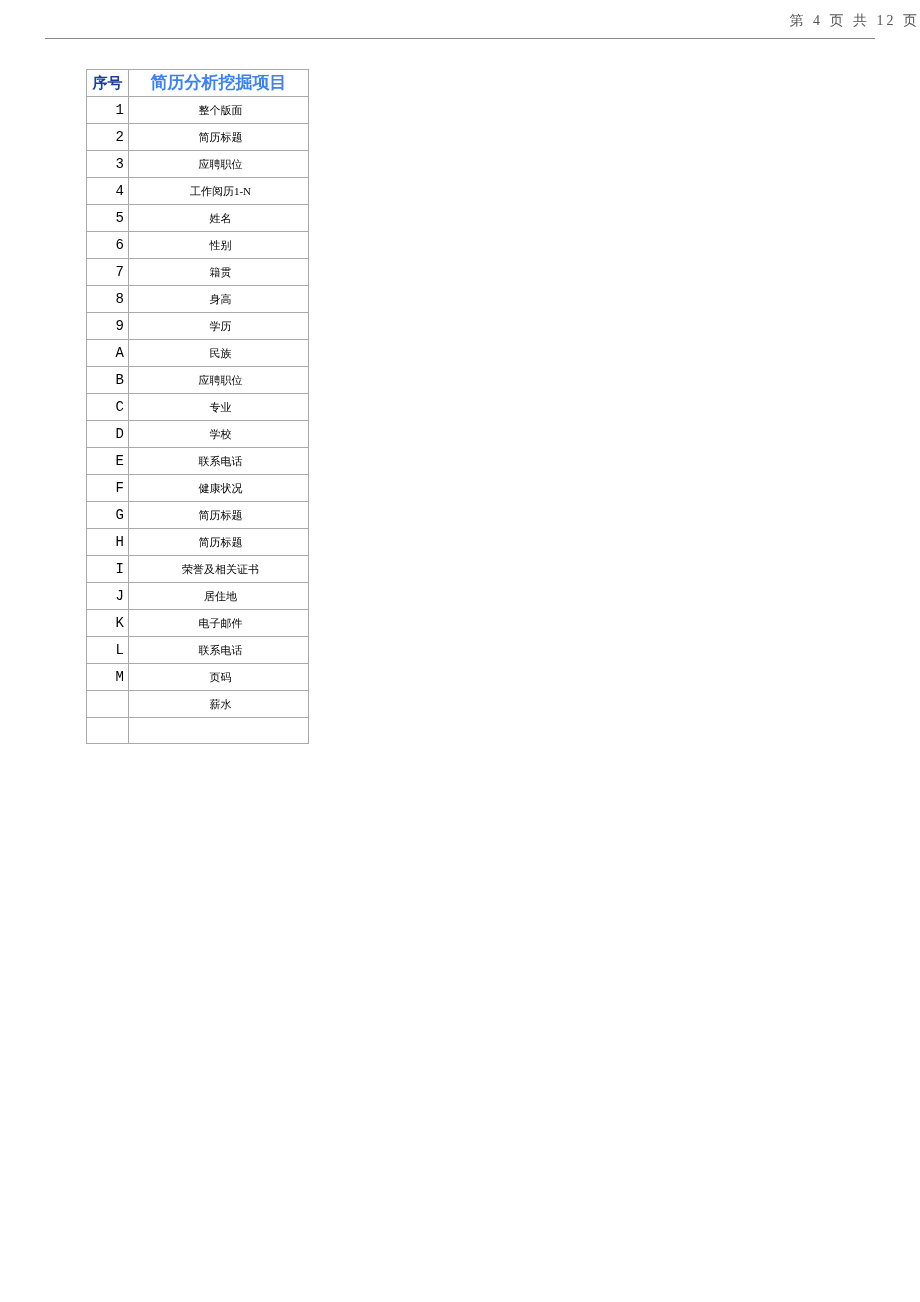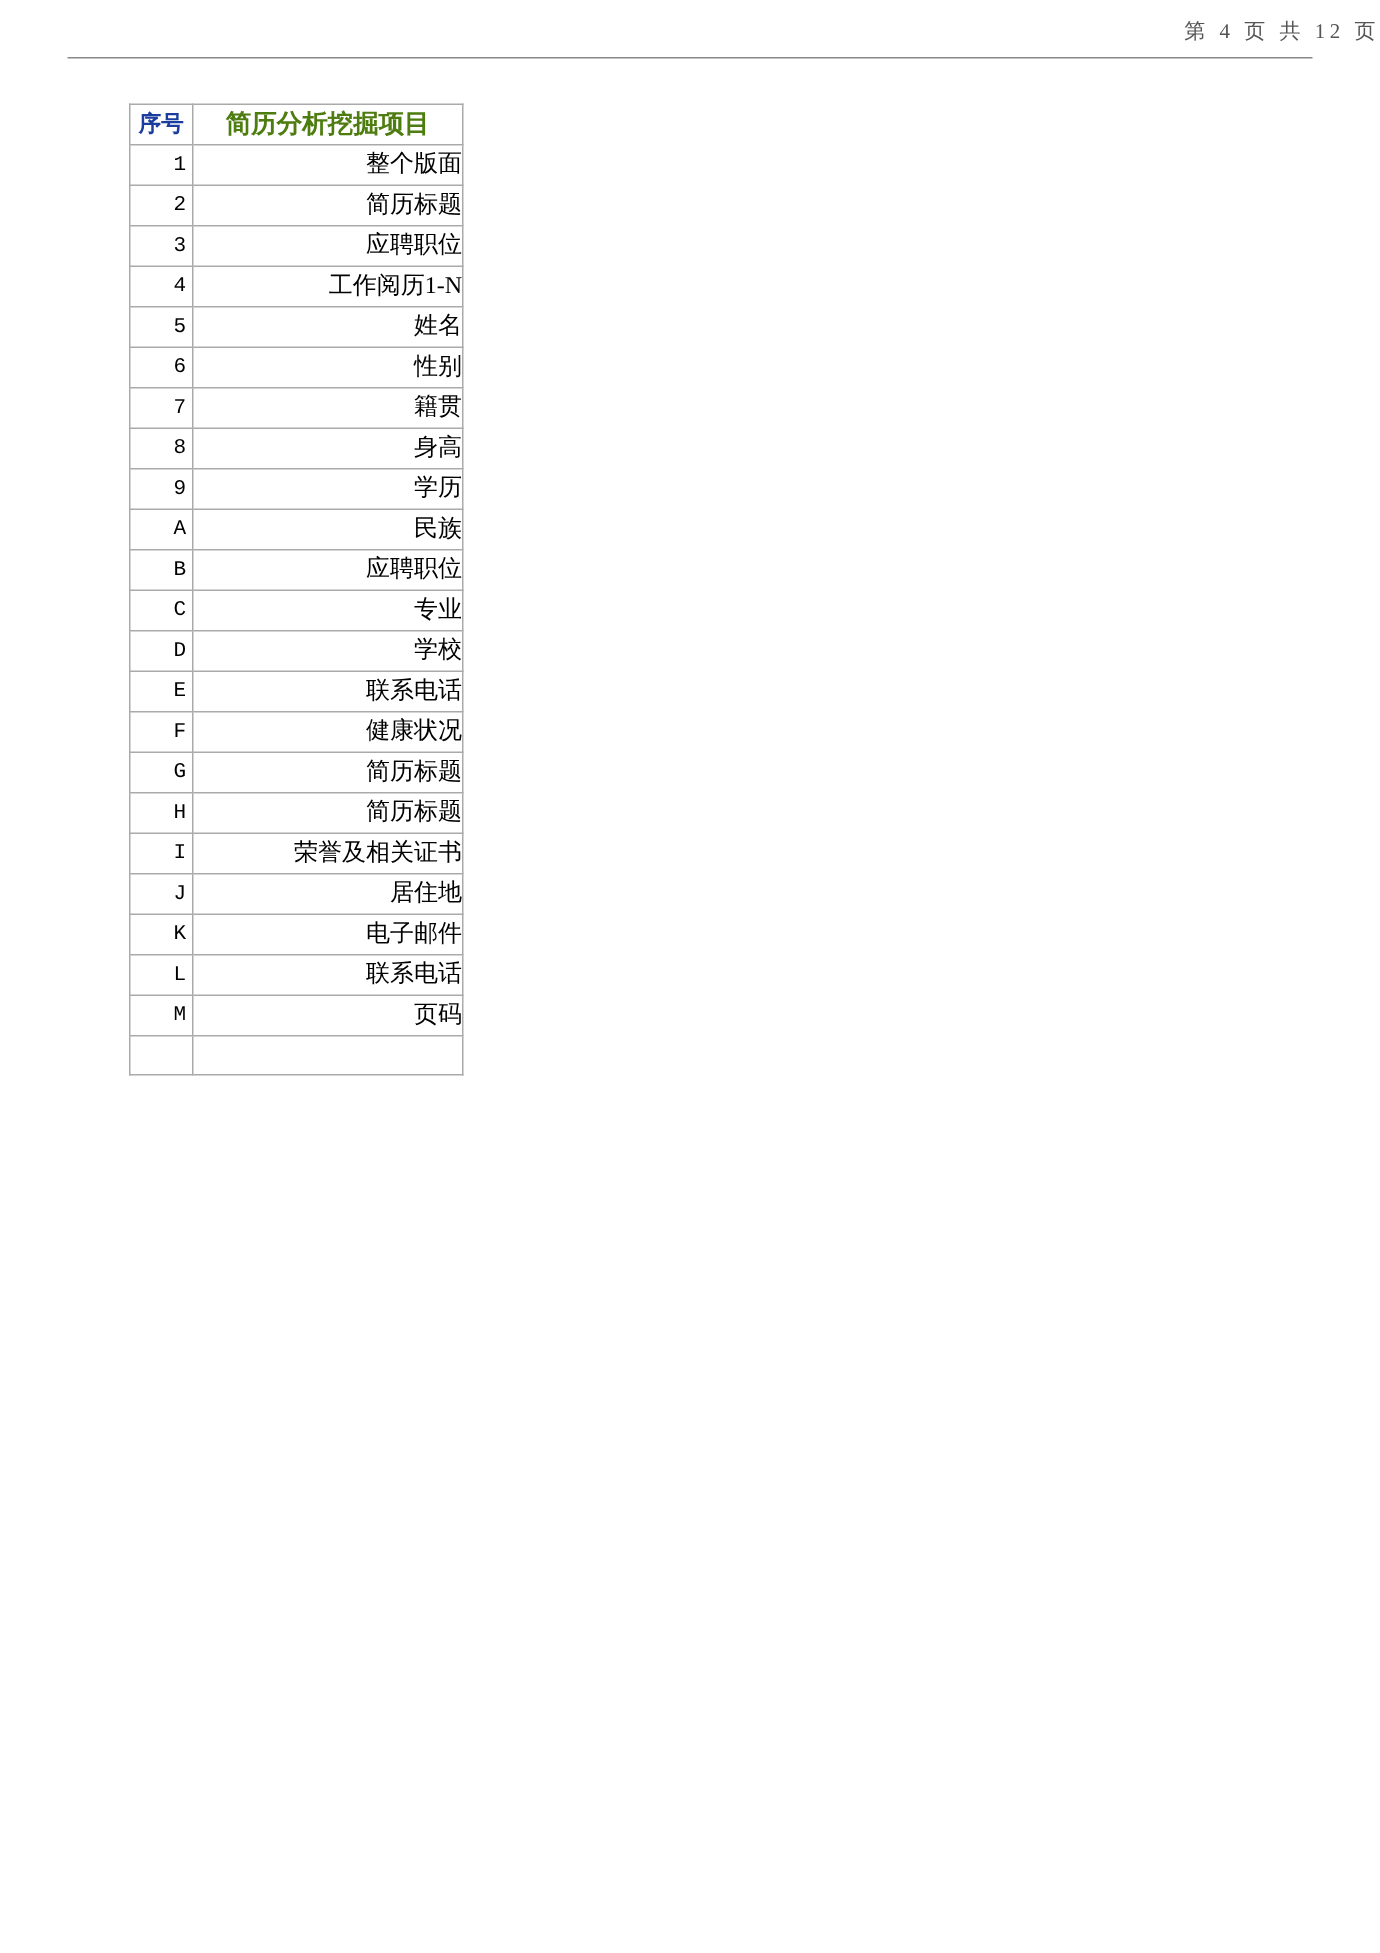--- a/index.html
+++ b/index.html
@@ -44,39 +44,39 @@
       width: 42px;
       text-align: center;
       color: #1a3d9e;
       font-weight: bold;
       font-family: "SimHei", "黑体", sans-serif;
       font-size: 15px;
     }
     th.col-item {
       width: 180px;
       text-align: center;
-      color: #4d7c0f;
+      color: #3b82f6;
       font-weight: bold;
       font-family: "SimHei", "黑体", sans-serif;
       font-size: 17px;
     }
     td.cell-seq {
       width: 42px;
       text-align: right;
       padding-right: 4px;
       font-family: "Courier New", monospace;
       font-size: 14px;
       color: #000;
     }
     td.cell-item {
       width: 180px;
-      text-align: right;
+      text-align: center;
       padding-left: 4px;
       color: #000;
-      font-size: 16px;
+      font-size: 11px;
     }
   </style>
 </head>
 <body>
 
 <div class="page-header">
   <span>第 4 页 共 12 页</span>
 </div>
 <hr class="header-rule">
 
@@ -172,17 +172,21 @@
         <tr>
           <td class="cell-seq">L</td>
           <td class="cell-item">联系电话</td>
         </tr>
         <tr>
           <td class="cell-seq">M</td>
           <td class="cell-item">页码</td>
         </tr>
         <tr>
           <td class="cell-seq"></td>
+          <td class="cell-item">薪水</td>
+        </tr>
+        <tr>
+          <td class="cell-seq"></td>
           <td class="cell-item"></td>
         </tr>
       </tbody>
   </table>
 </div>
 
 </body></html>

